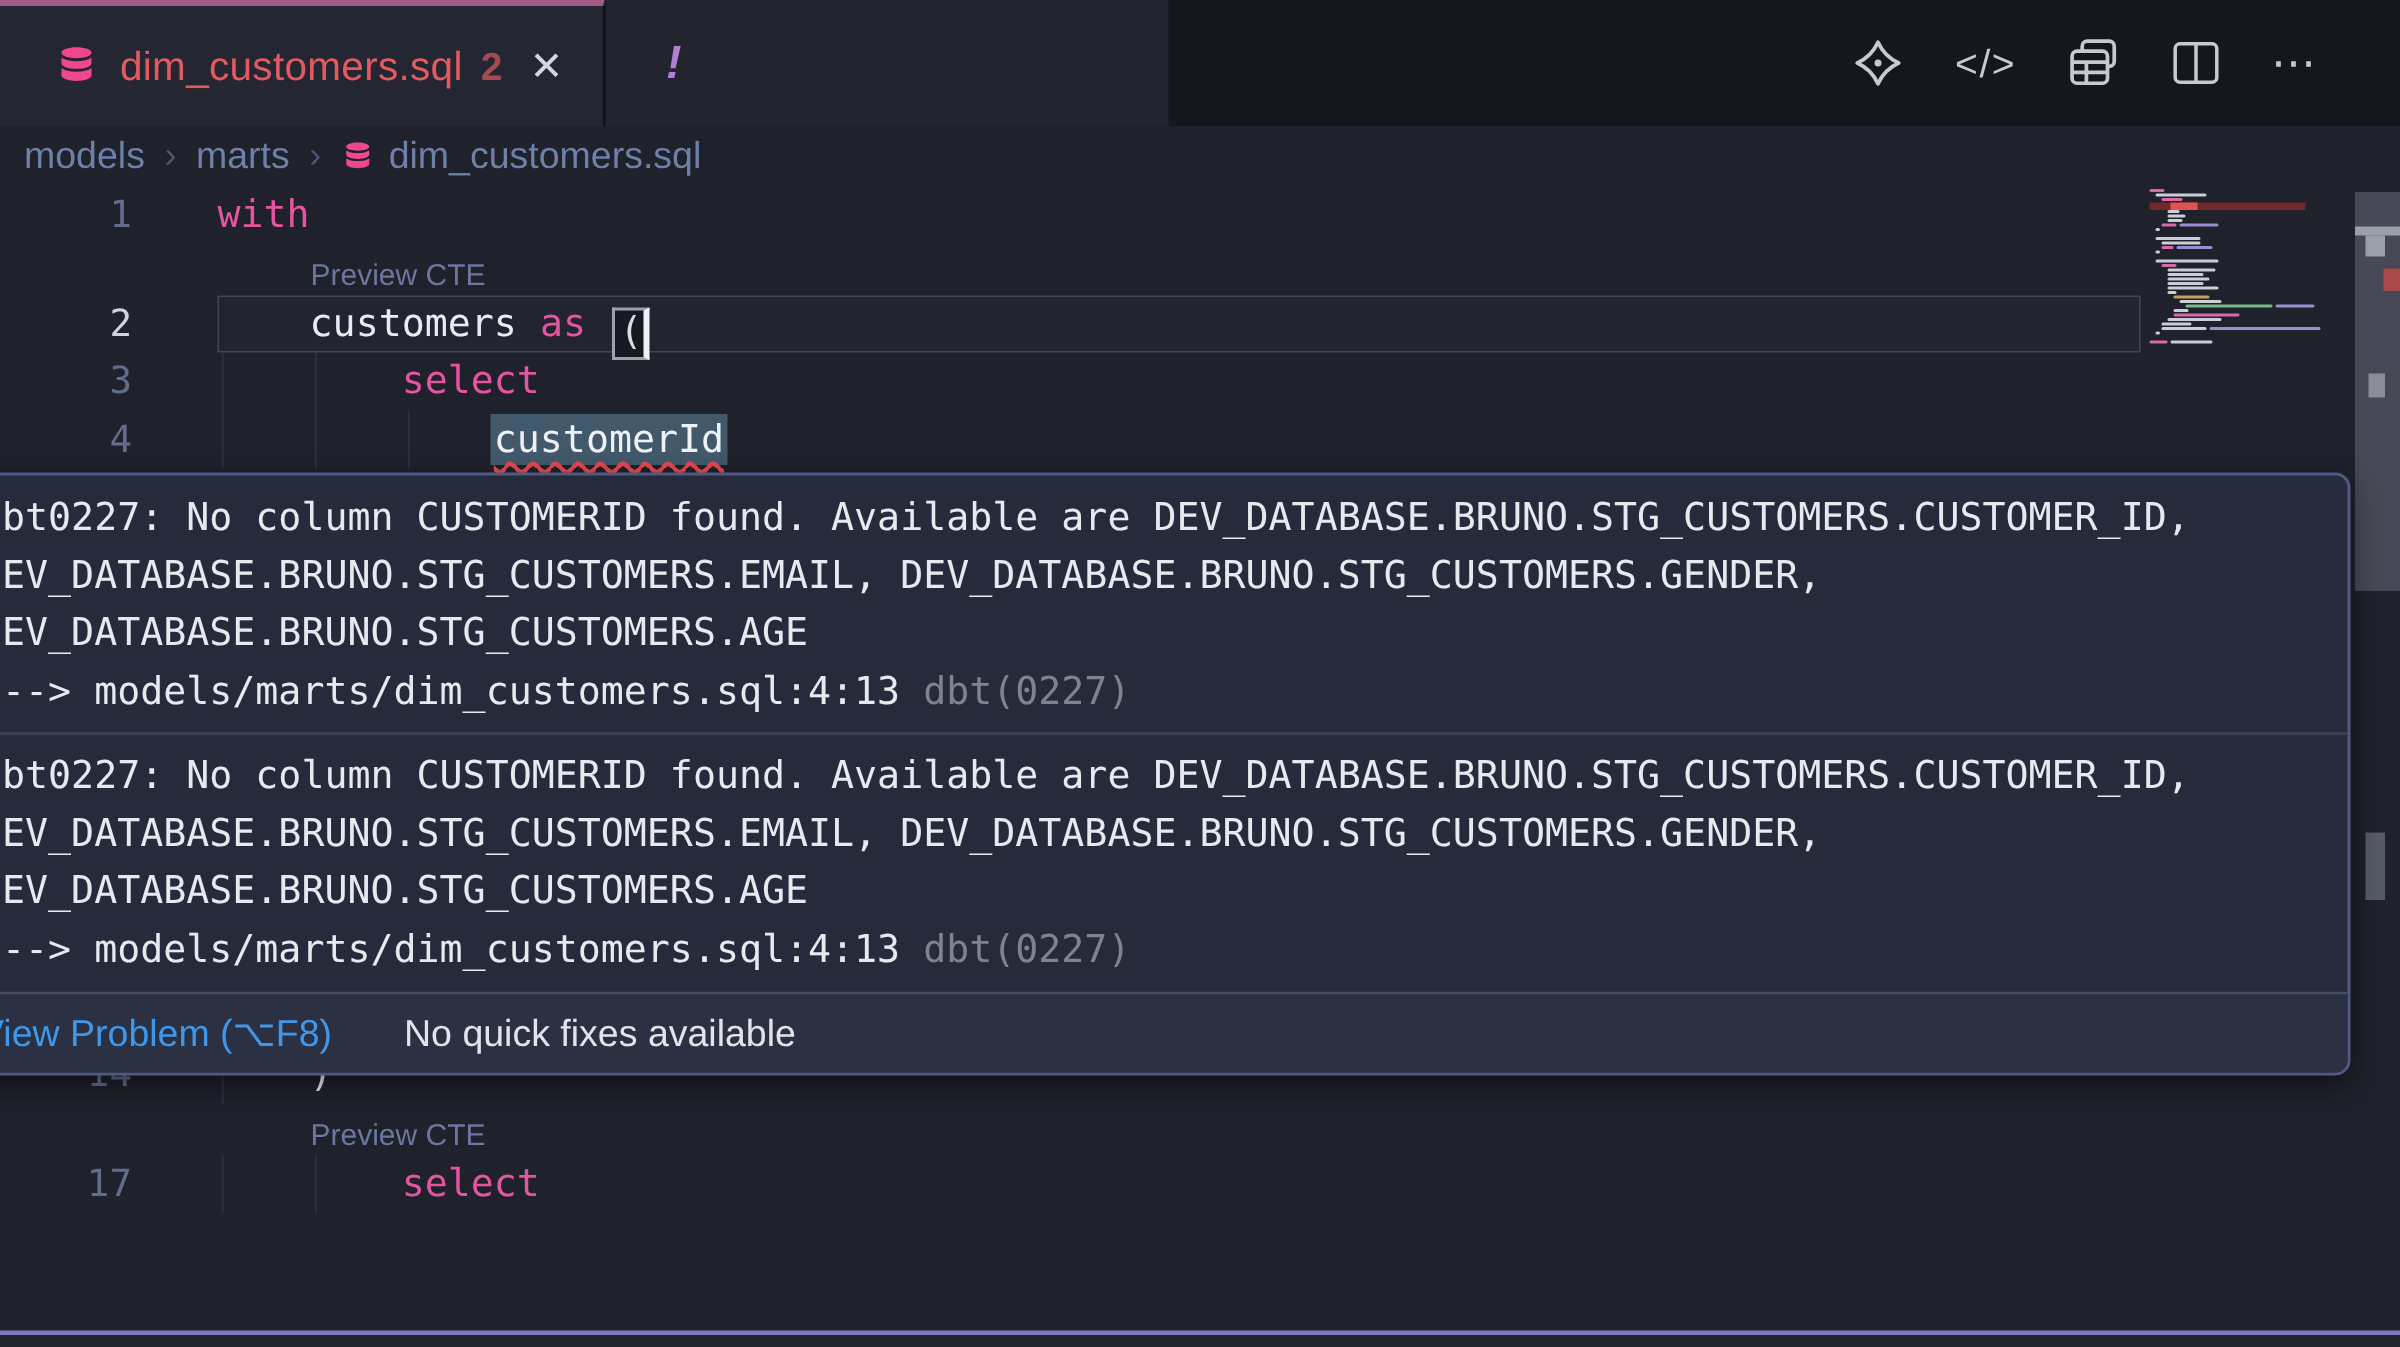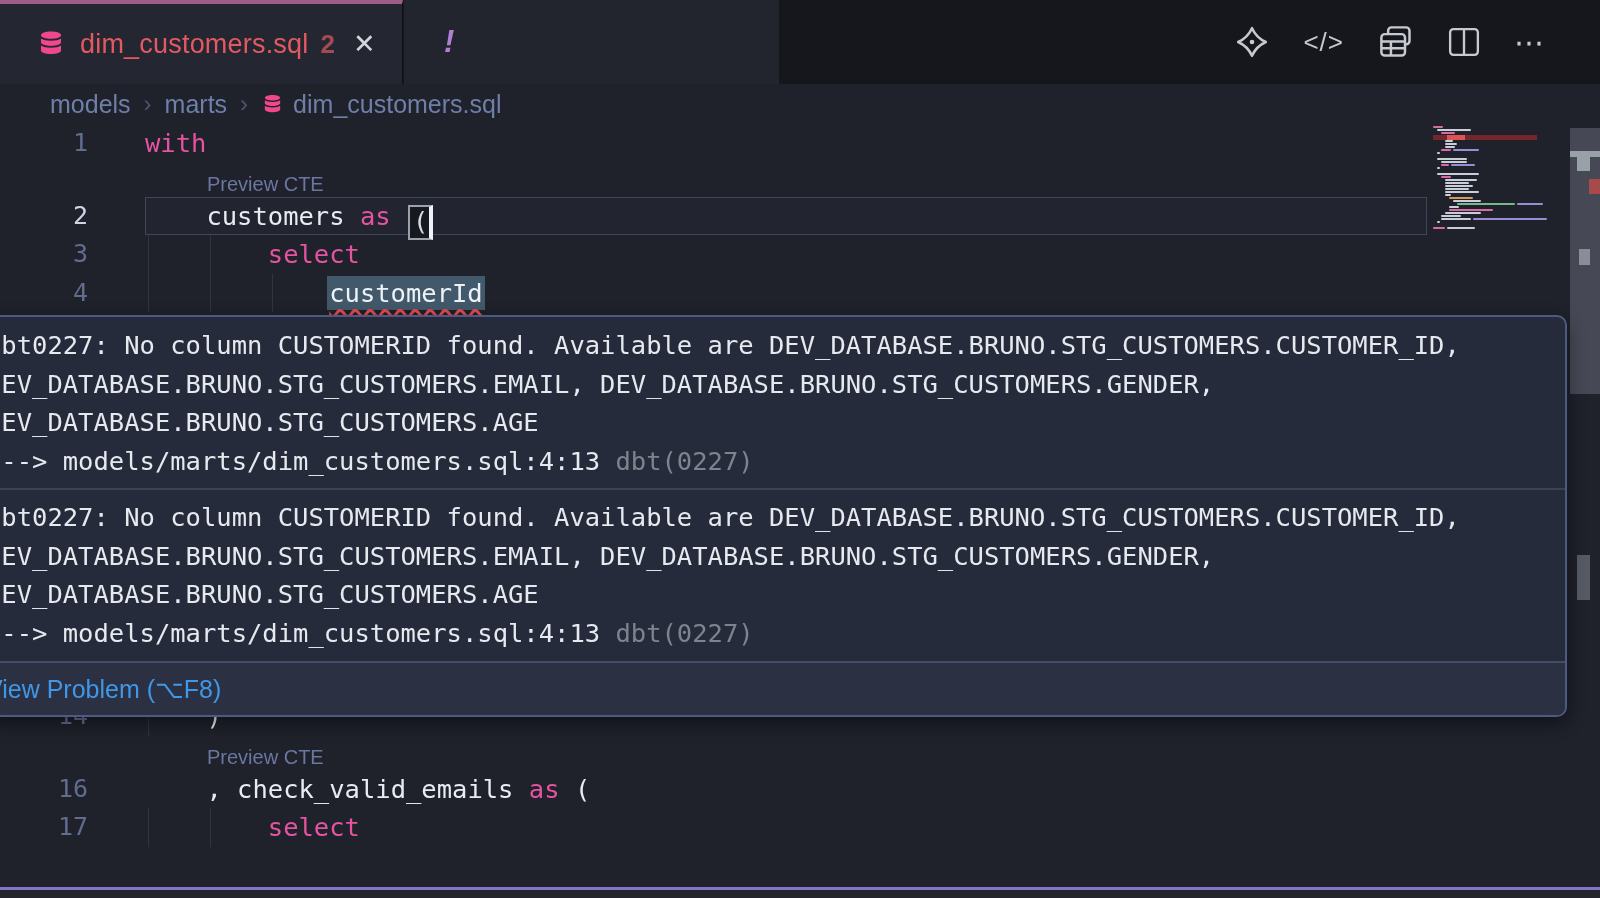--- a/index.html
+++ b/index.html
@@ -17,21 +17,21 @@
   .tab-badge{color:#a34b53;font-size:26px;margin-left:12px;font-weight:600;}
   .tab-close{color:#d4d6dc;font-size:27px;margin-left:18px;cursor:pointer;}
   .bang{color:#b37fd6;font-size:31px;font-weight:700;font-style:italic;}
   .actions{position:absolute;right:56px;top:0;height:84px;display:flex;align-items:center;gap:34px;color:#c6c9cf;}
   .actions .ai{display:flex;align-items:center;justify-content:center;cursor:pointer;}
   .code-glyph{font-size:26px;letter-spacing:1px;color:#c6c9cf;}
   .dots{font-size:30px;color:#c6c9cf;}
 
   
   .breadcrumb{position:absolute;left:0;top:84px;width:1600px;height:40px;display:flex;align-items:center;
-              padding-left:50px;box-sizing:border-box;background:#1f212b;text-align:right;}
+              padding-left:16px;box-sizing:border-box;background:#1f212b;text-align:right;}
   .crumb{color:#6e7fa8;font-size:25px;cursor:pointer;}
   .crumb-sep{color:#4d5570;font-size:24px;margin:0 13px;}
   .crumb-ico{margin-right:9px;display:flex;}
 
   
   .code-section{position:absolute;left:0;width:1600px;}
   .code-row{position:relative;height:38.5px;font:25.5px/38.5px "DejaVu Sans Mono",monospace;}
   .lens-row{position:relative;height:34px;}
   .lens{position:absolute;left:207px;top:7px;font:20px/28px "Liberation Sans",sans-serif;color:#6b77a0;cursor:pointer;}
   .ln{position:absolute;left:0;top:0;width:88px;text-align:right;color:#626c8e;font-size:25px;}
@@ -167,24 +167,20 @@
   <div class="code-section" style="top:697px;">
       <div class="code-row">
         <i class="guide" style="left: 148px;"></i>
         <span class="ln">14</span>
         <span class="ct" style="padding-left: 61.4px;"><span class="tok-plain">)</span></span>
       </div>
       <div class="lens-row">
         <span class="lens">Preview CTE</span>
       </div>
       <div class="code-row">
-        <span class="ln">16</span>
-        <span class="ct" style="padding-left: 61.4px;"><span class="tok-plain">, </span><span class="tok-plain">check_valid_emails</span><span class="tok-plain"> </span><span class="tok-kw">as</span><span class="tok-plain"> (</span></span>
-      </div>
-      <div class="code-row">
         <i class="guide" style="left: 148px;"></i>
         <i class="guide" style="left: 210px;"></i>
         <span class="ln">17</span>
         <span class="ct" style="padding-left: 122.8px;"><span class="tok-kw">select</span></span>
       </div>
     </div>
 
   <div class="minimap" id="minimap">
       <div class="mm-row">
         <i class="mc-p" style="left: 0px; width: 10px;"></i>
@@ -303,18 +299,19 @@
 DEV_DATABASE.BRUNO.STG_CUSTOMERS.AGE
  --&gt; models/marts/dim_customers.sql:4:13</span><span class="src"> dbt(0227)</span></div>
         <div class="hover-div"></div>
         <div class="hover-block"><span>dbt0227: No column CUSTOMERID found. Available are DEV_DATABASE.BRUNO.STG_CUSTOMERS.CUSTOMER_ID,
 DEV_DATABASE.BRUNO.STG_CUSTOMERS.EMAIL, DEV_DATABASE.BRUNO.STG_CUSTOMERS.GENDER,
 DEV_DATABASE.BRUNO.STG_CUSTOMERS.AGE
  --&gt; models/marts/dim_customers.sql:4:13</span><span class="src"> dbt(0227)</span></div>
       </div>
     <div class="hover-status">
       <span class="vp-link">View Problem (⌥F8)</span>
+      <span class="nqf">No quick fixes available</span>
     </div>
   </div>
 
   <div class="bottom-line"></div>
   <div class="bottom-strip"></div>
 </div>
 
 </body></html>

